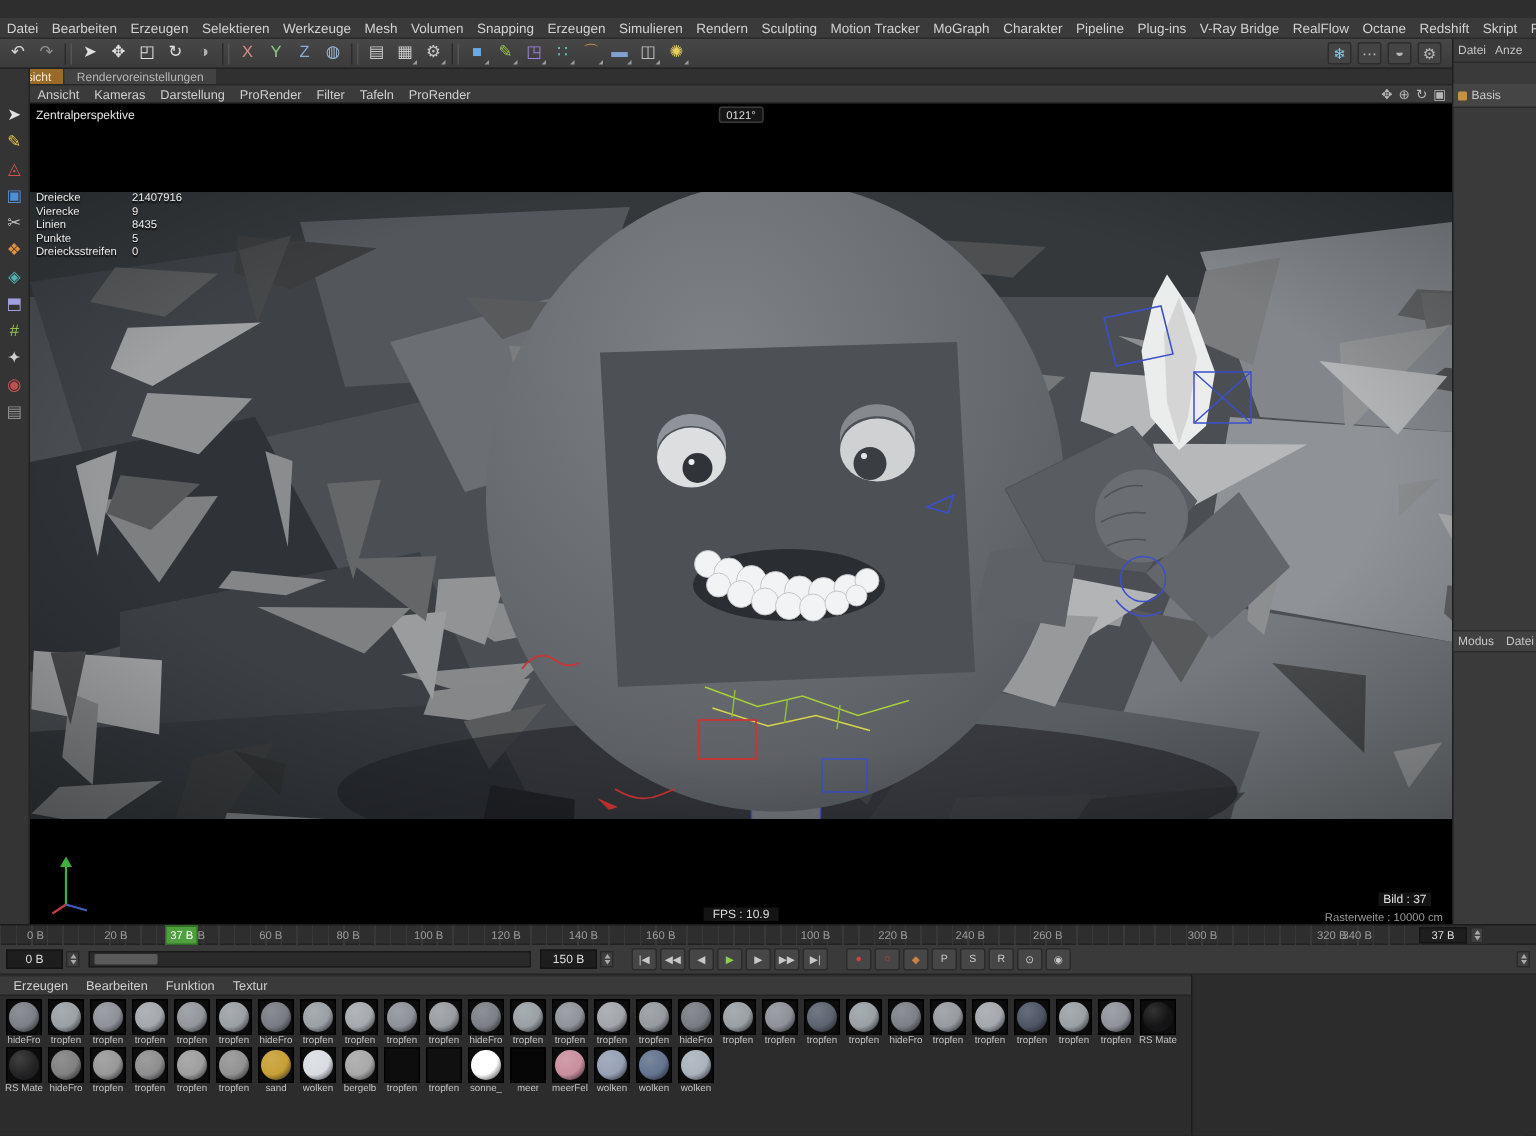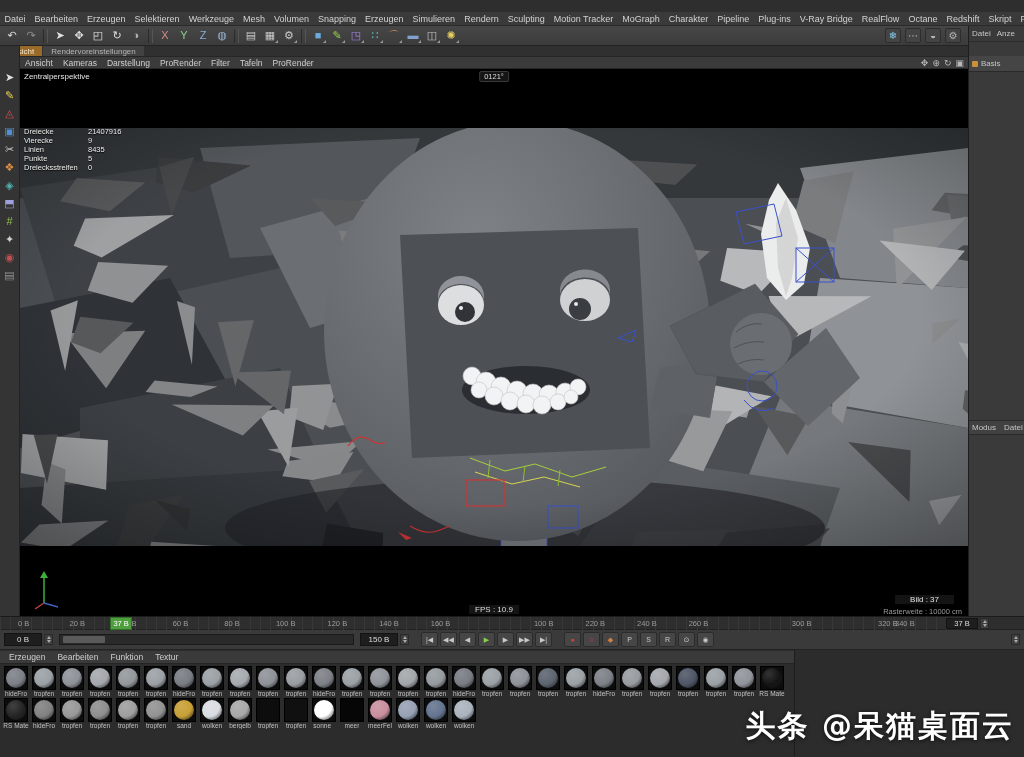--- a/index.html
+++ b/index.html
@@ -61,21 +61,21 @@
 #scene-svg{position:absolute;left:0;top:59px;width:948px;height:418px;display:block}
 .hud-cam{position:absolute;left:4px;top:3px;font-size:8px;color:#e6e6e6;text-shadow:0 1px 1px #000}
 .hud-angle{position:absolute;left:50%;top:2px;transform:translateX(-50%);font-size:7.5px;
   color:#ddd;background:#151515;border:1px solid #3a3a3a;padding:0 4px;border-radius:2px}
 .hud-stats{position:absolute;left:4px;top:58px;font-size:7.5px;color:#ececec;
   text-shadow:0 1px 1px #000;line-height:9px}
 .hud-stats .row{display:flex}
 .hud-stats .lbl{width:64px}
 .hud-fps{position:absolute;left:50%;top:536px;transform:translateX(-50%);font-size:8px;
   color:#ddd;background:#141414;padding:0 6px}
-.hud-frame{position:absolute;right:14px;top:526px;font-size:8px;color:#e2e2e2;background:#141414;padding:0 15px}
+.hud-frame{position:absolute;right:14px;top:526px;font-size:8px;color:#e2e2e2;background:#141414;padding:0 3px}
 .hud-grid{position:absolute;right:6px;top:538px;font-size:7.5px;color:#9a9a9a}
 .hud-axis{position:absolute;left:12px;top:498px}
 
 
 .ruler{position:absolute;left:0;top:616px;width:1024px;height:14px;background:#2e2e2e;
   border-top:1px solid #1b1b1b;border-bottom:1px solid #222;font-size:7.5px;color:#9c9c9c}
 .ruler-ticks{position:absolute;left:0;top:0;width:948px;height:14px;
   background-image:repeating-linear-gradient(90deg,#383838 0,#383838 1px,transparent 1px,transparent 10.4px)}
 .tick{position:absolute;top:2px;white-space:nowrap}
 .playhead{position:absolute;top:0;height:13px;background:#4f9f3f;border:1px solid #2f6f26;
@@ -828,16 +828,15 @@
           <div class="mat-cell">
             <div class="mat-thumb">
               <div class="mat-sphere" style="background: radial-gradient(circle at 35% 30%, rgba(255, 255, 255, 0.133), rgb(170, 179, 189) 55%, rgb(21, 21, 26) 100%) rgb(170, 179, 189);"></div>
             </div>
             <div class="mat-label">wolken</div>
           </div>
         </div>
       </div>
     <div class="vdivider"></div>
 
-    <div class="watermark">头条 @呆猫桌面云</div>
   </div>
 
 </div>
 
 </body></html>

